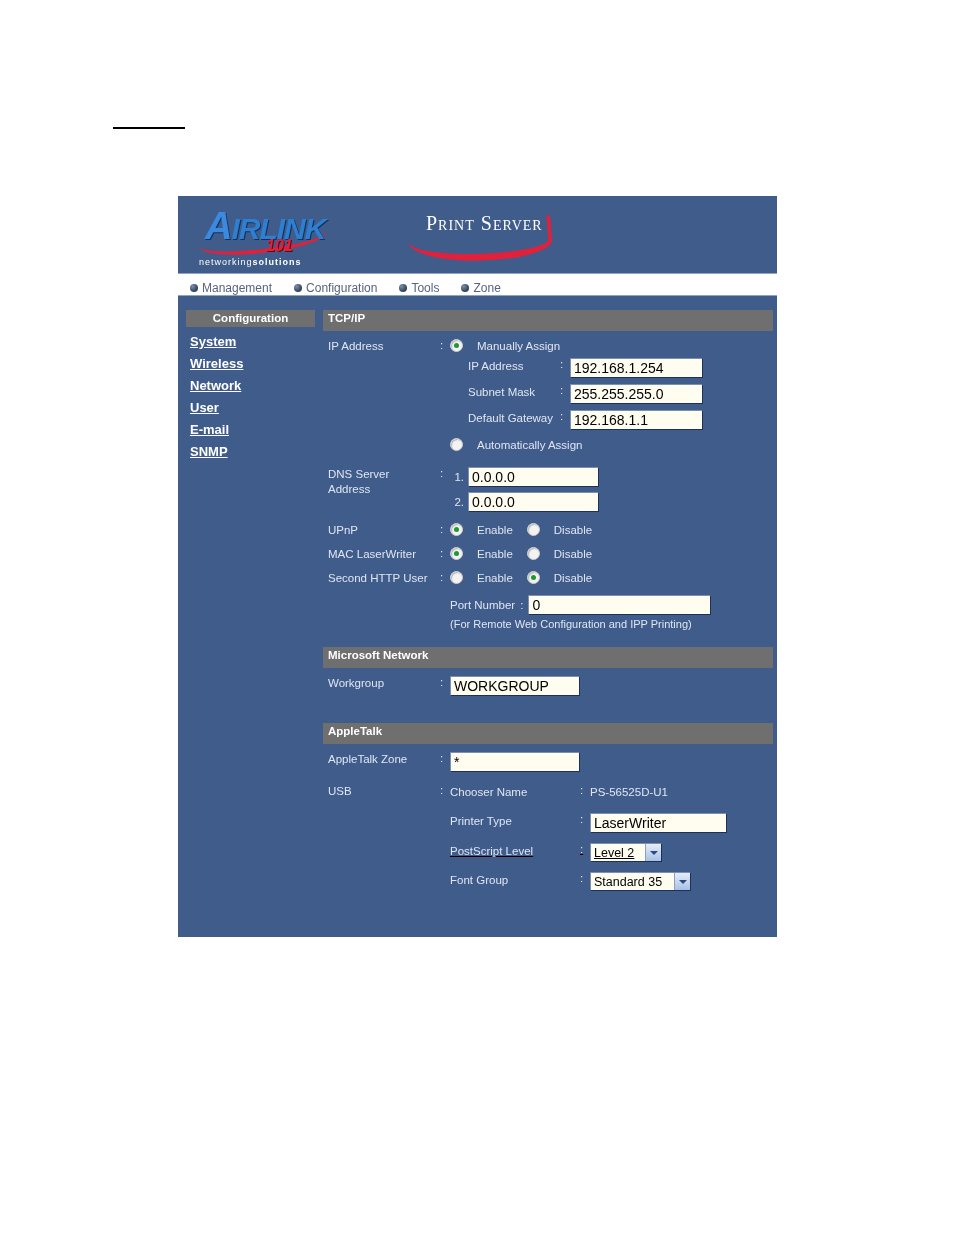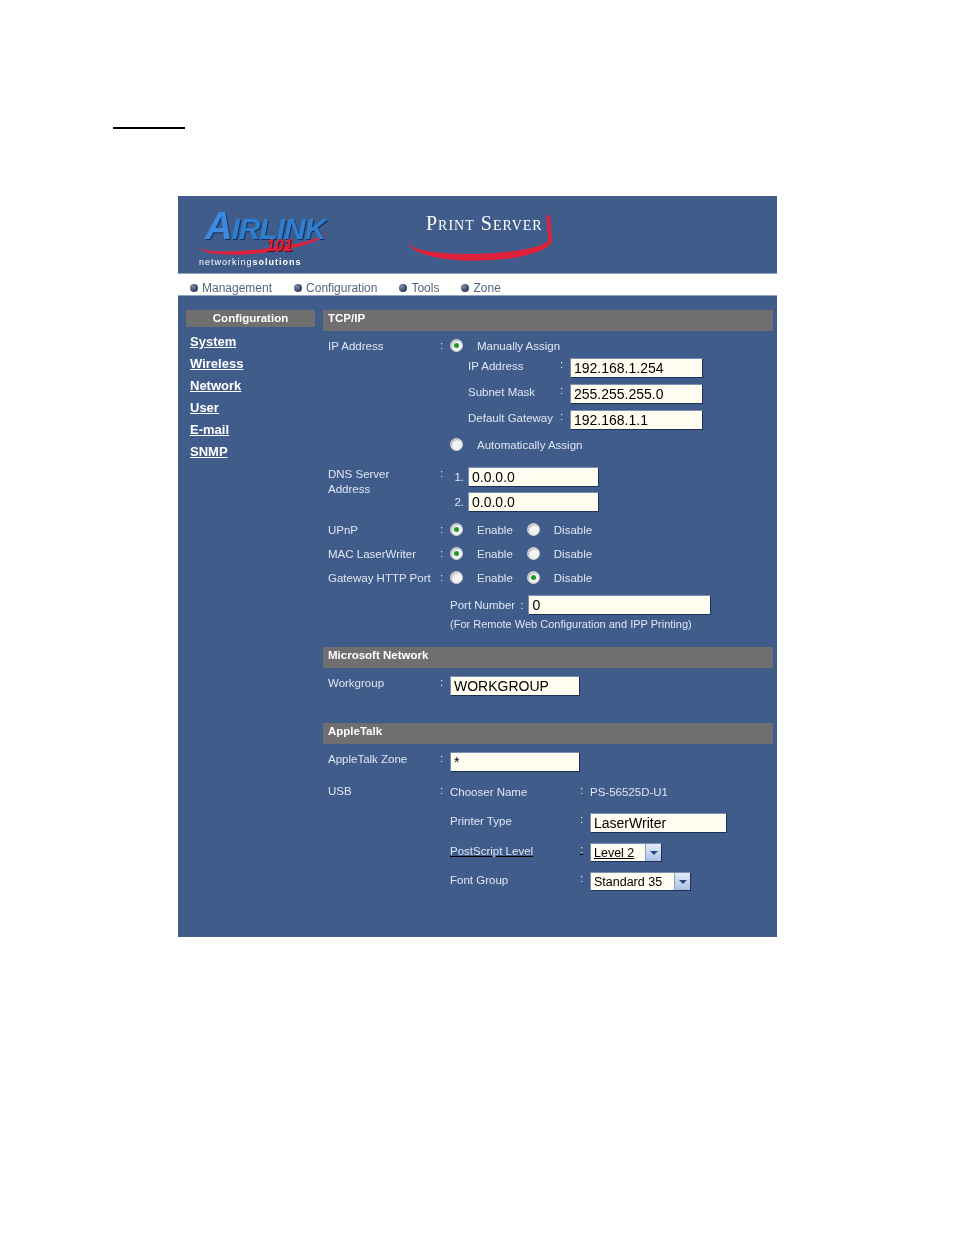--- a/index.html
+++ b/index.html
@@ -480,21 +480,21 @@
               <span class="rtext">Enable</span>
             </span>
             <span class="radio-line">
               <span class="radio"></span>
               <span class="rtext">Disable</span>
             </span>
           </div>
         </div>
 
         <div class="row">
-          <div class="lbl">Gateway HTTP Port</div>
+          <div class="lbl">Second HTTP User</div>
           <div class="colon">:</div>
           <div class="fld">
             <div class="radio-pair">
               <span class="radio-line">
                 <span class="radio"></span>
                 <span class="rtext">Enable</span>
               </span>
               <span class="radio-line">
                 <span class="radio on"></span>
                 <span class="rtext">Disable</span>

